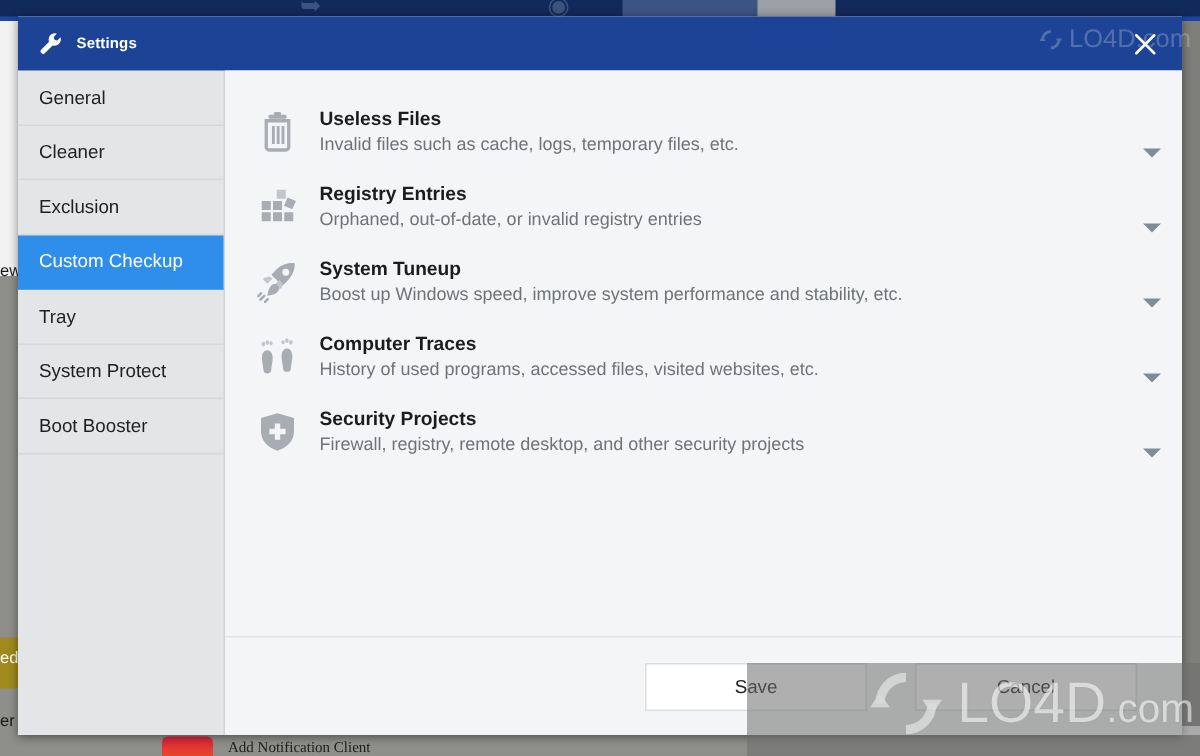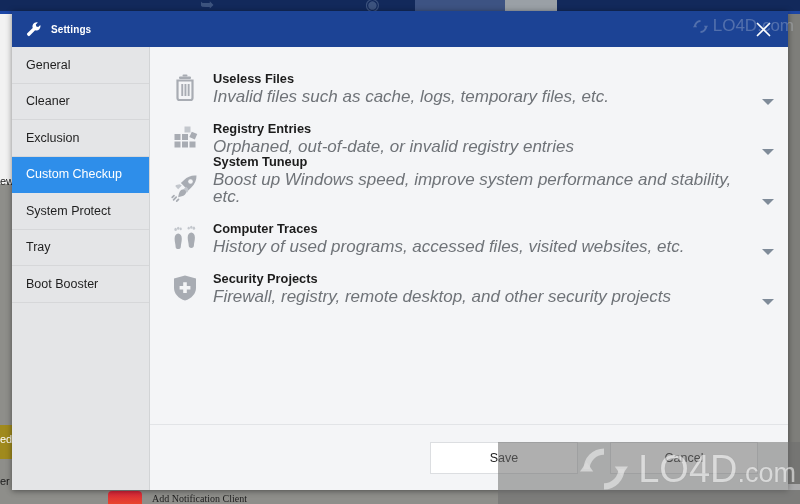--- a/index.html
+++ b/index.html
@@ -217,22 +217,21 @@
   .row-icon svg { display: block; }
   .row-text { flex: 1 1 auto; padding-top: 1px; }
   .row-title {
     font-size: 12.8px;
     font-weight: bold;
     color: #1c1c1c;
     line-height: 16px;
     font-family: "Liberation Sans", sans-serif;
   }
   .row-desc {
-    font-size: 17px;
-    font-style: italic;
+    font-size: 12px;
     color: #6f7378;
     line-height: 17px;
     margin-top: 1px;
     font-family: "Liberation Sans", sans-serif;
   }
   .row-chevron {
     flex: 0 0 40px;
     width: 40px;
     display: flex;
     align-items: flex-start;
@@ -363,24 +362,24 @@
         <div class="side-item">
           <span>Cleaner</span>
         </div>
         <div class="side-item">
           <span>Exclusion</span>
         </div>
         <div class="side-item active">
           <span>Custom Checkup</span>
         </div>
         <div class="side-item">
+          <span>Tray</span>
+        </div>
+        <div class="side-item">
           <span>System Protect</span>
-        </div>
-        <div class="side-item">
-          <span>Tray</span>
         </div>
         <div class="side-item">
           <span>Boot Booster</span>
         </div>
       </div>
 
       <div id="main">
         <div id="rows">
 
           <div class="row">

